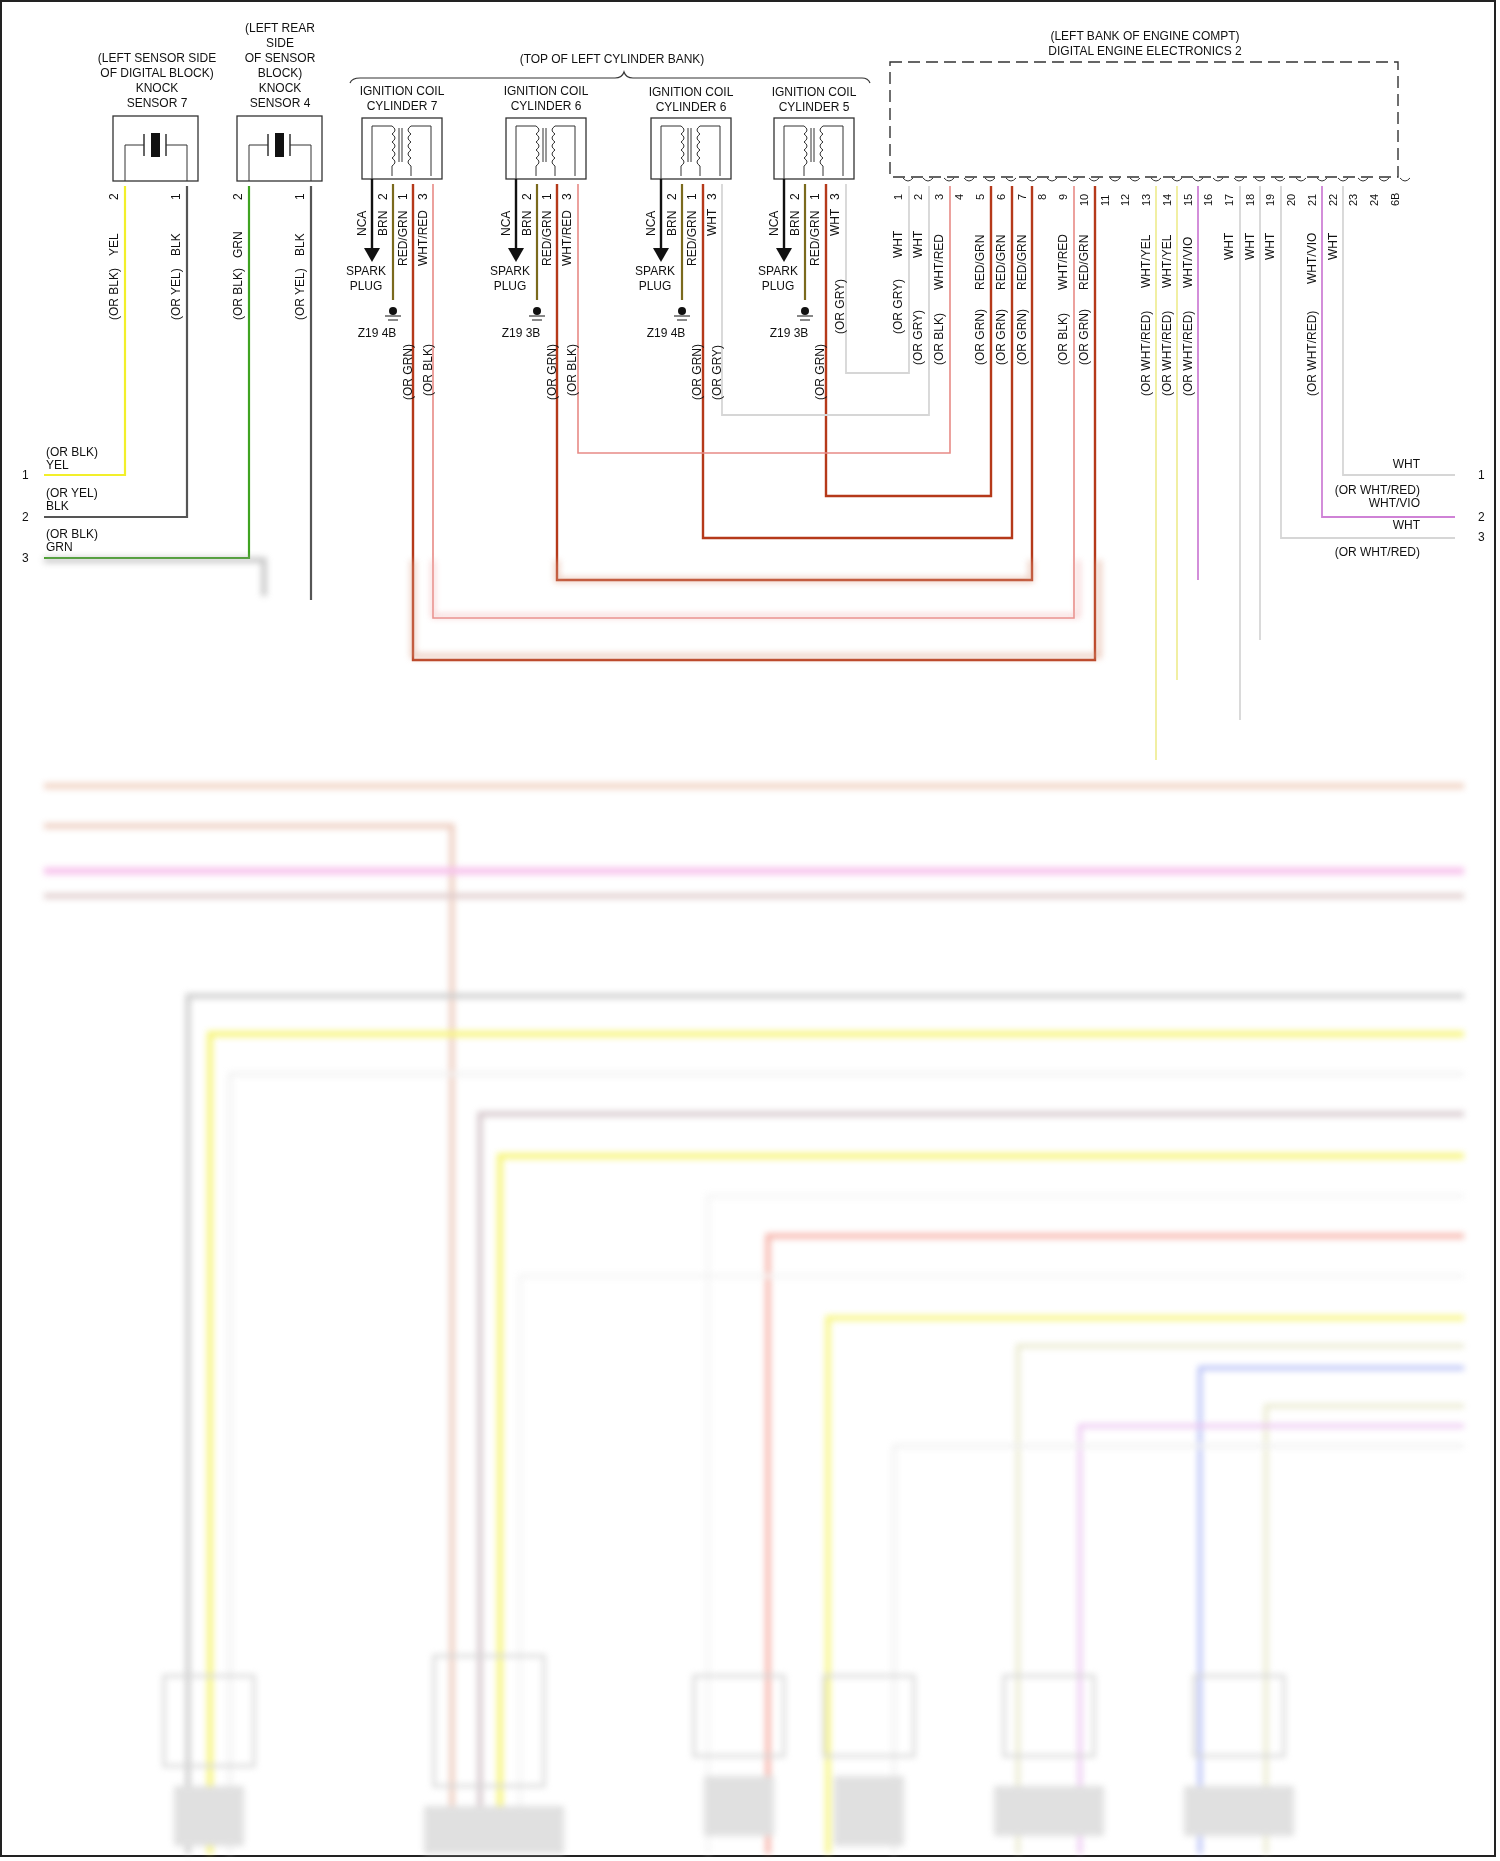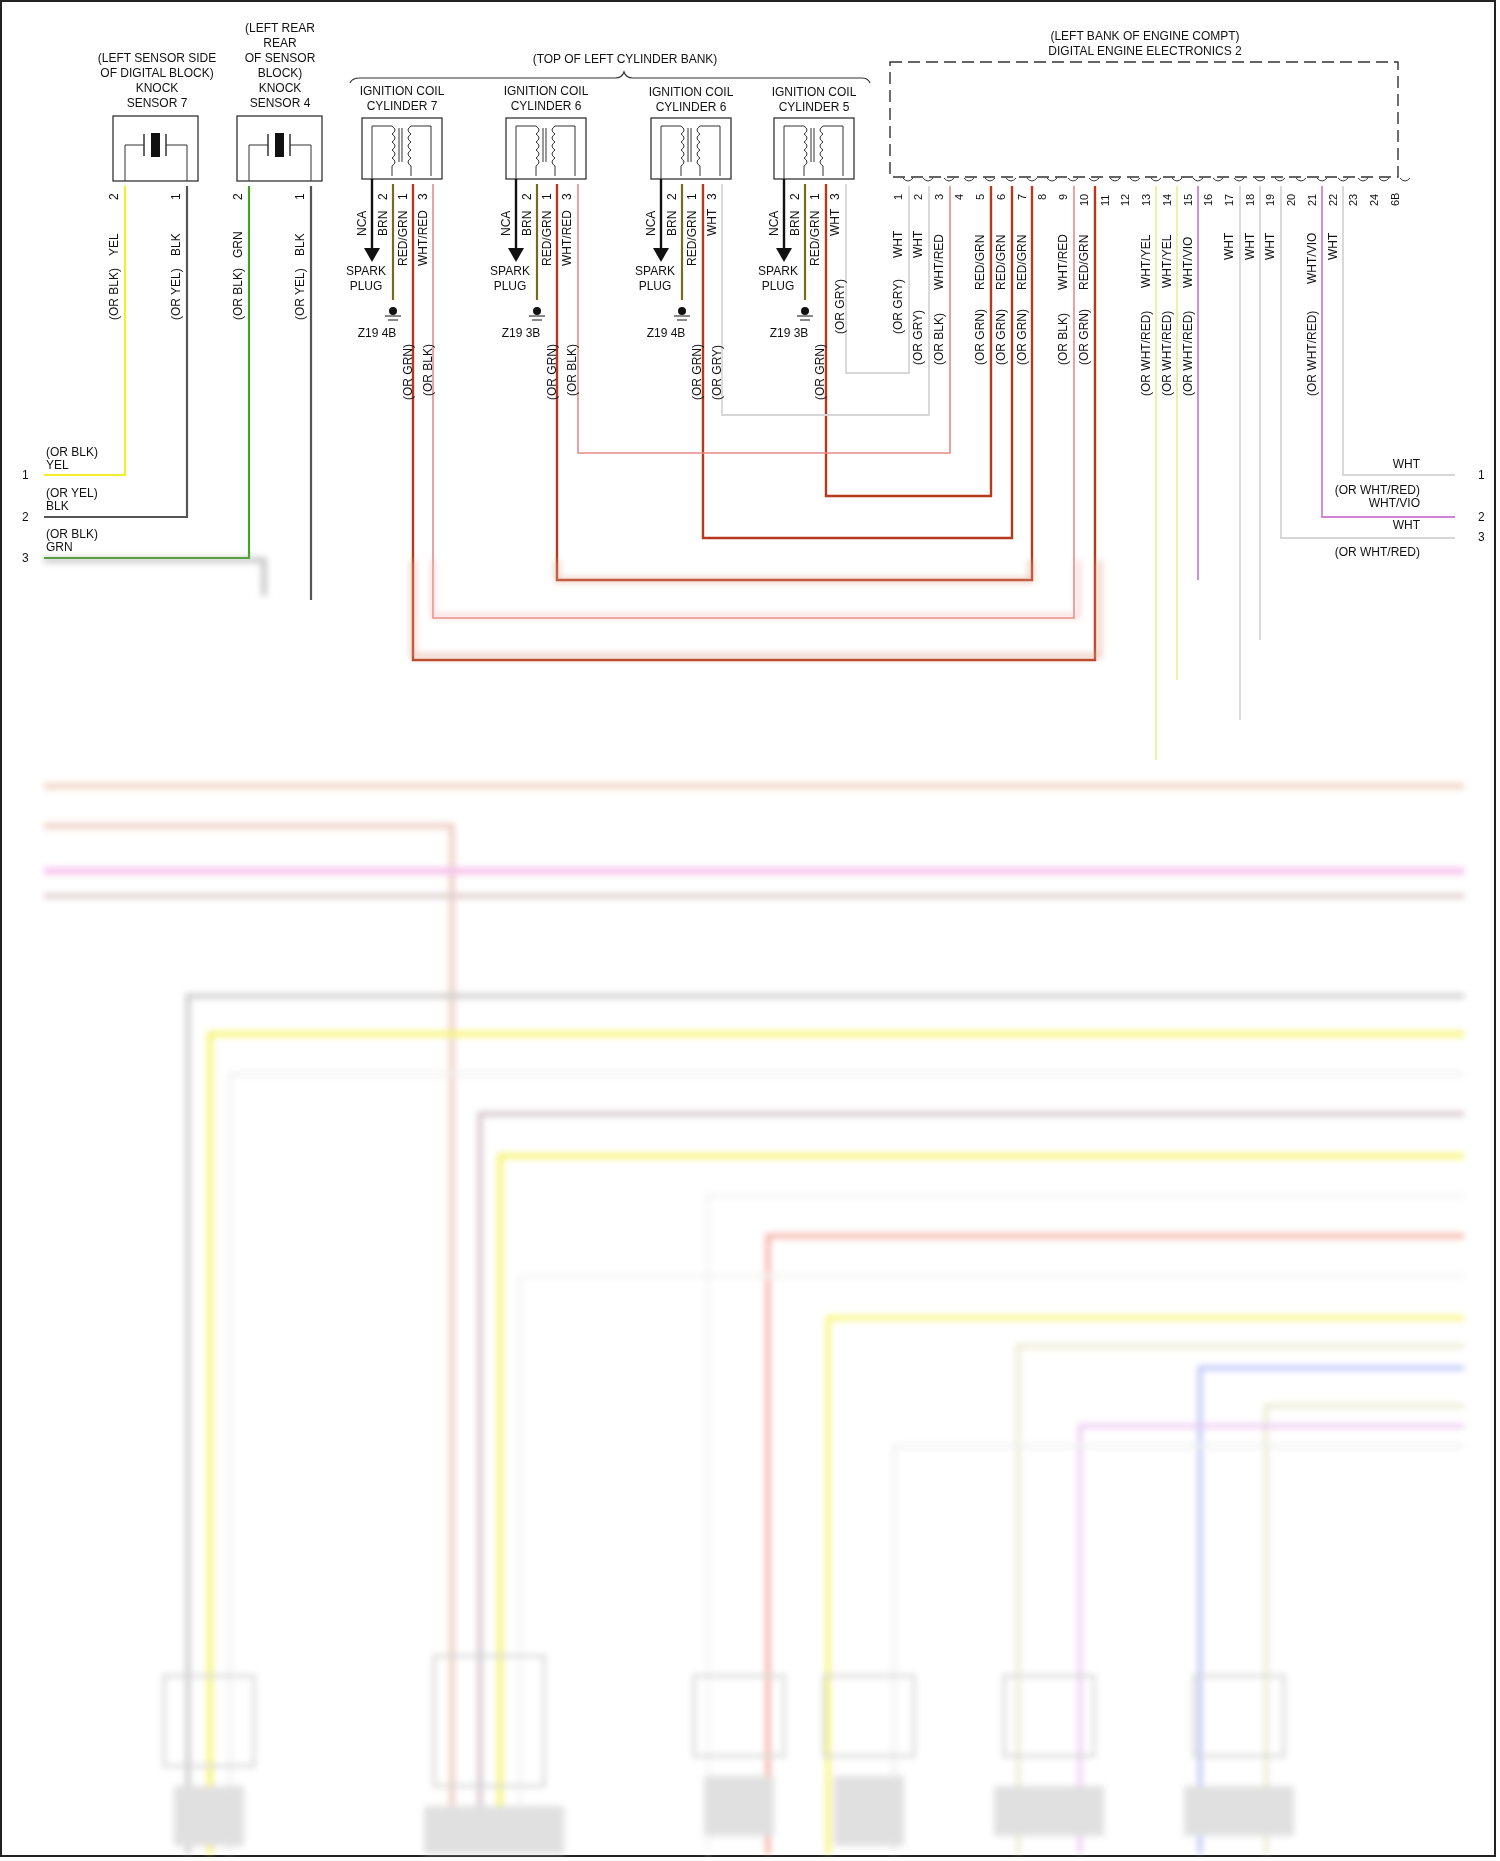--- a/index.html
+++ b/index.html
@@ -224,42 +224,42 @@
 
 <div class="lbl" style="left:93px; top:51px; width:128px;">
   <div>(LEFT SENSOR SIDE</div>
   <div>OF DIGITAL BLOCK)</div>
   <div>KNOCK</div>
   <div>SENSOR 7</div>
 </div>
 
 <div class="lbl" style="left:235px; top:21px; width:90px;">
   <div>(LEFT REAR</div>
-  <div>REAR</div>
+  <div>SIDE</div>
   <div>OF SENSOR</div>
   <div>BLOCK)</div>
   <div>KNOCK</div>
   <div>SENSOR 4</div>
 </div>
 
 <div class="vlbl" style="left:108px; top:200px;">2</div>
 <div class="vlbl" style="left:170px; top:200px;">1</div>
 <div class="vlbl" style="left:232px; top:200px;">2</div>
 <div class="vlbl" style="left:294px; top:200px;">1</div>
 
 <div class="vlbl" style="left:108px; top:256px;">YEL</div>
 <div class="vlbl" style="left:108px; top:320px;">(OR BLK)</div>
 <div class="vlbl" style="left:170px; top:256px;">BLK</div>
 <div class="vlbl" style="left:170px; top:320px;">(OR YEL)</div>
 <div class="vlbl" style="left:232px; top:258px;">GRN</div>
 <div class="vlbl" style="left:232px; top:320px;">(OR BLK)</div>
 <div class="vlbl" style="left:294px; top:256px;">BLK</div>
 <div class="vlbl" style="left:294px; top:320px;">(OR YEL)</div>
 
-<div class="lbl" style="left:485px; top:52px; width:280px;">(TOP OF LEFT CYLINDER BANK)</div>
+<div class="lbl" style="left:472px; top:52px; width:280px;">(TOP OF LEFT CYLINDER BANK)</div>
 
 <div class="lbl" style="left:352px; top:84px; width:100px;">
   <div>IGNITION COIL</div>
   <div>CYLINDER 7</div>
 </div>
 <div class="lbl" style="left:496px; top:84px; width:100px;">
   <div>IGNITION COIL</div>
   <div>CYLINDER 6</div>
 </div>
 <div class="lbl" style="left:641px; top:85px; width:100px;">

